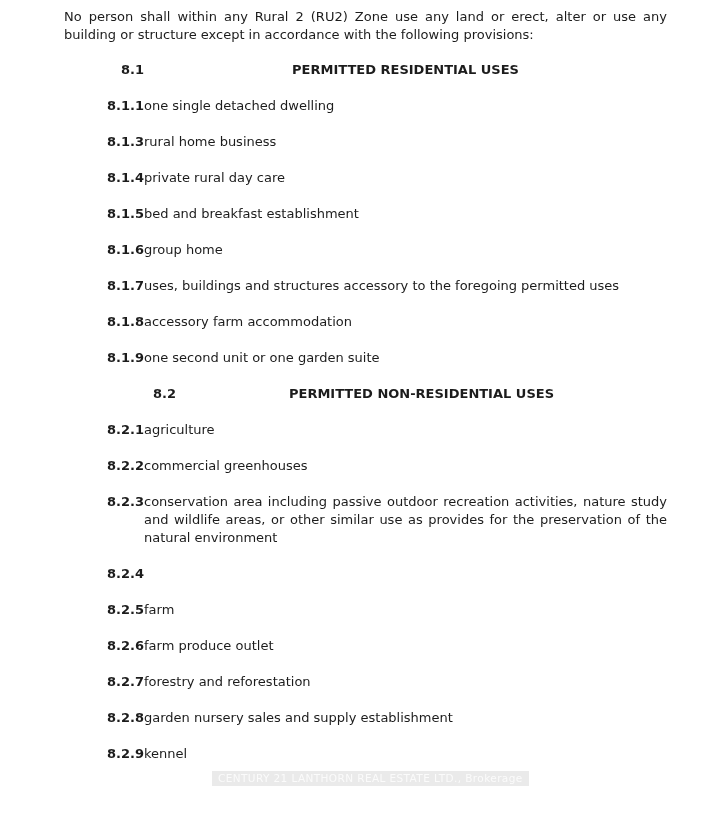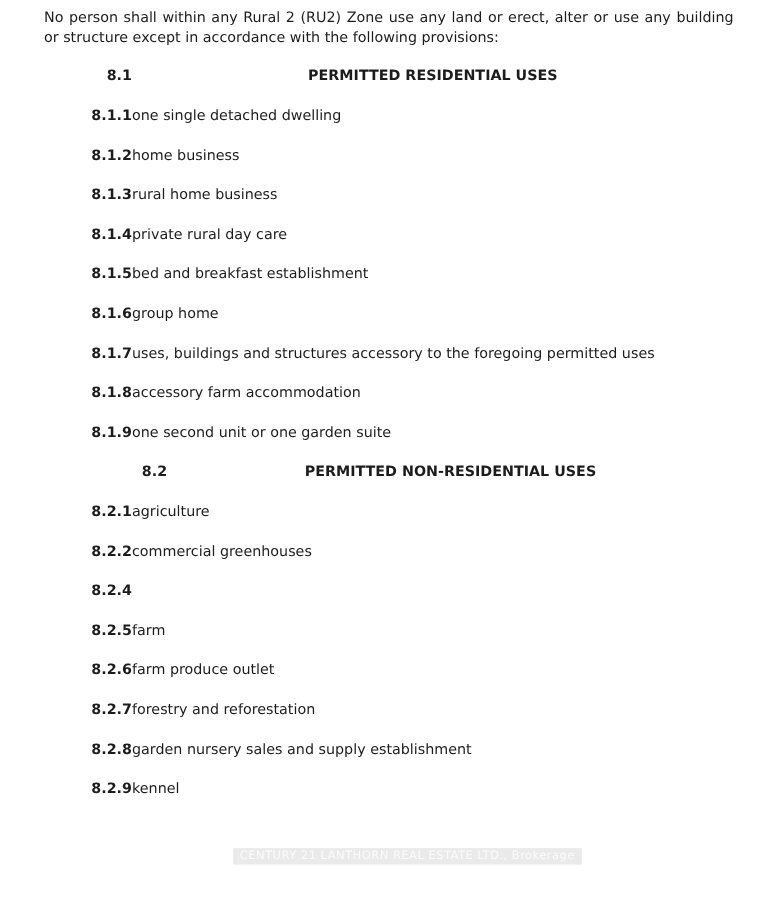--- a/index.html
+++ b/index.html
@@ -9,21 +9,21 @@
   }
   .page {
     position: relative;
     width: 711px;
     height: 837px;
     box-sizing: border-box;
     background: #ffffff;
     font-family: "DejaVu Sans", "Liberation Sans", sans-serif;
     font-size: 13px;
     color: #1c1c1c;
-    padding: 8px 44px 0 40px;
+    padding: 8px 44px 0 64px;
     overflow: hidden;
   }
   .intro {
     text-align: justify;
     line-height: 18px;
     margin: 0 0 17px 0;
   }
   .row {
     display: flex;
     line-height: 18px;
@@ -73,24 +73,20 @@
   <div class="row heading">
     <span class="num">8.1</span>
     <span class="txt">PERMITTED RESIDENTIAL USES</span>
   </div>
 
   <div class="row">
     <span class="num">8.1.1</span>
     <span class="txt">one single detached dwelling</span>
   </div>
   <div class="row">
-    <span class="num">8.1.2</span>
-    <span class="txt">home business</span>
-  </div>
-  <div class="row">
     <span class="num">8.1.3</span>
     <span class="txt">rural home business</span>
   </div>
   <div class="row">
     <span class="num">8.1.4</span>
     <span class="txt">private rural day care</span>
   </div>
   <div class="row">
     <span class="num">8.1.5</span>
     <span class="txt">bed and breakfast establishment</span>
@@ -118,20 +114,24 @@
   </div>
 
   <div class="row">
     <span class="num">8.2.1</span>
     <span class="txt">agriculture</span>
   </div>
   <div class="row">
     <span class="num">8.2.2</span>
     <span class="txt">commercial greenhouses</span>
   </div>
+  <div class="row justify">
+    <span class="num">8.2.3</span>
+    <span class="txt">conservation area including passive outdoor recreation activities, nature study and wildlife areas, or other similar use as provides for the preservation of the natural environment</span>
+  </div>
   <div class="row">
     <span class="num">8.2.4</span>
   </div>
   <div class="row">
     <span class="num">8.2.5</span>
     <span class="txt">farm</span>
   </div>
   <div class="row">
     <span class="num">8.2.6</span>
     <span class="txt">farm produce outlet</span>

